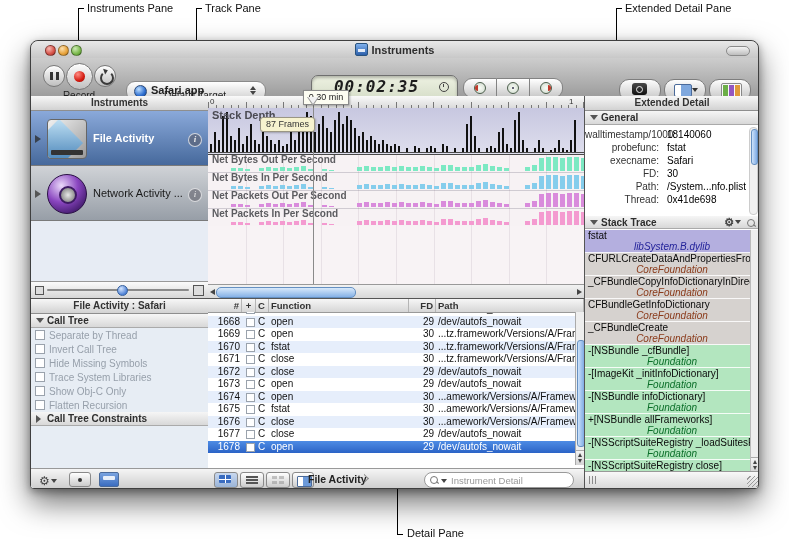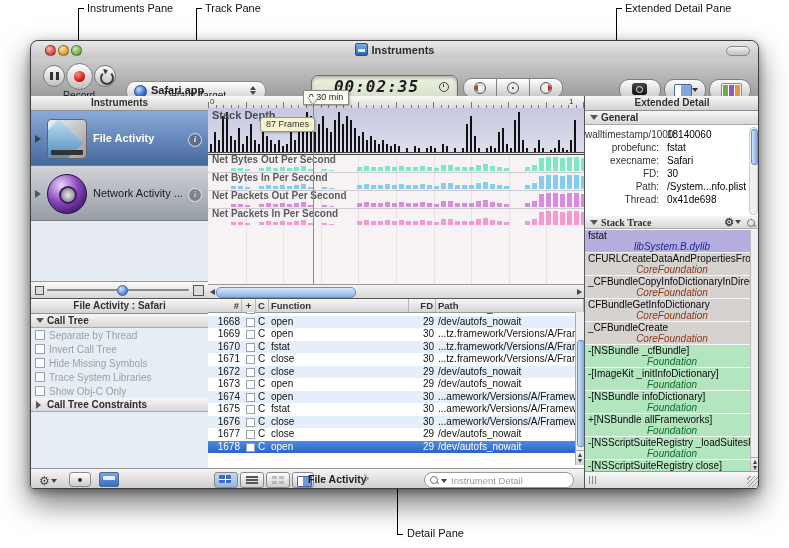--- a/index.html
+++ b/index.html
@@ -726,20 +726,24 @@
                 <span>Hide Missing Symbols</span>
               </div>
               <div class="opt">
                 <div class="cb"></div>
                 <span>Trace System Libraries</span>
               </div>
               <div class="opt">
                 <div class="cb"></div>
                 <span>Show Obj-C Only</span>
               </div>
+              <div class="opt">
+                <div class="cb"></div>
+                <span>Flatten Recursion</span>
+              </div>
             </div>
           <div class="sec-hdr"><span class="tri right"></span><span>Call Tree Constraints</span></div>
           <div class="dbottom">
             <span style="position:absolute;left:8px;top:2px;"><span class="gear">⚙</span><span class="caret-s"></span></span>
             <span class="focus-btn"></span>
             <span class="bluebtn"></span>
           </div>
         </div>
 
         <div class="dtable">
@@ -936,21 +940,21 @@
               <span class="v">/System...nfo.plist</span>
             </div>
           <div class="gf">
               <span class="k">Thread:</span>
               <span class="v">0x41de698</span>
             </div>
         </div>
         <div class="genscroll">
             <span class="genthumb"></span>
           </div>
-        <div class="sec-hdr" style="position:absolute;left:0;top:120px;width:100%;box-sizing:border-box;font-family:Liberation Serif, serif;">
+        <div class="sec-hdr" style="position:absolute;left:0;top:120px;width:100%;box-sizing:border-box;">
           <span class="tri"></span><span>Stack Trace</span>
           <span class="sthdr-icons">
             <span><span class="gear" style="font-size:11px;">⚙</span><span class="caret-s"></span></span>
             <span class="mag" style="position:relative;left:0;top:0;display:inline-block;"></span>
           </span>
         </div>
         <div class="frames" id="stack-frames">
             <div class="frame system">
               <div class="fn">fstat</div>
               <div class="lib">libSystem.B.dylib</div>

